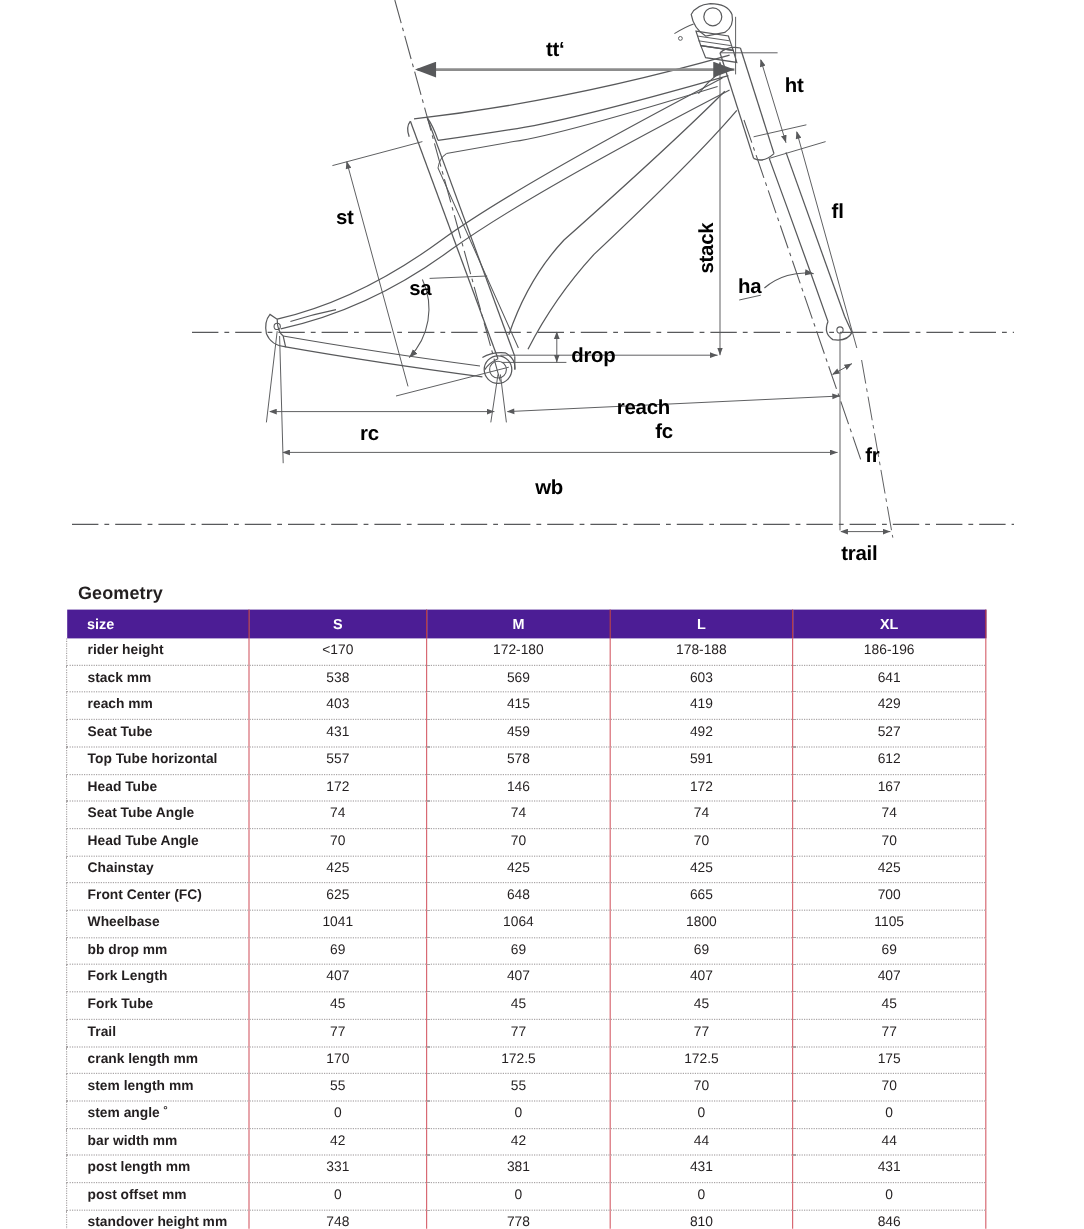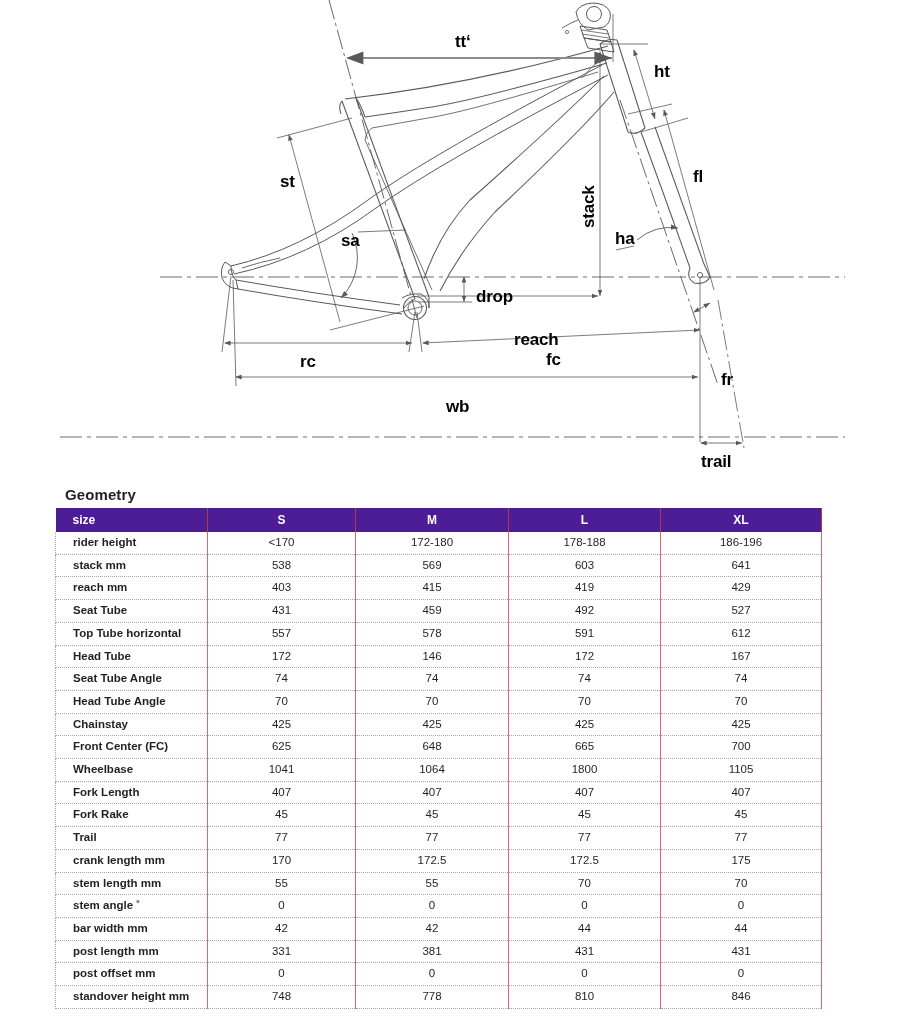--- a/index.html
+++ b/index.html
@@ -355,28 +355,35 @@
           <td class="row-val">700</td>
         </tr>
         <tr>
           <td class="row-label">Wheelbase</td>
           <td class="row-val">1041</td>
           <td class="row-val">1064</td>
           <td class="row-val">1800</td>
           <td class="row-val">1105</td>
         </tr>
         <tr>
+          <td class="row-label">bb drop mm</td>
+          <td class="row-val">69</td>
+          <td class="row-val">69</td>
+          <td class="row-val">69</td>
+          <td class="row-val">69</td>
+        </tr>
+        <tr>
           <td class="row-label">Fork Length</td>
           <td class="row-val">407</td>
           <td class="row-val">407</td>
           <td class="row-val">407</td>
           <td class="row-val">407</td>
         </tr>
         <tr>
-          <td class="row-label">Fork Rake</td>
+          <td class="row-label">Fork Tube</td>
           <td class="row-val">45</td>
           <td class="row-val">45</td>
           <td class="row-val">45</td>
           <td class="row-val">45</td>
         </tr>
         <tr>
           <td class="row-label">Trail</td>
           <td class="row-val">77</td>
           <td class="row-val">77</td>
           <td class="row-val">77</td>

